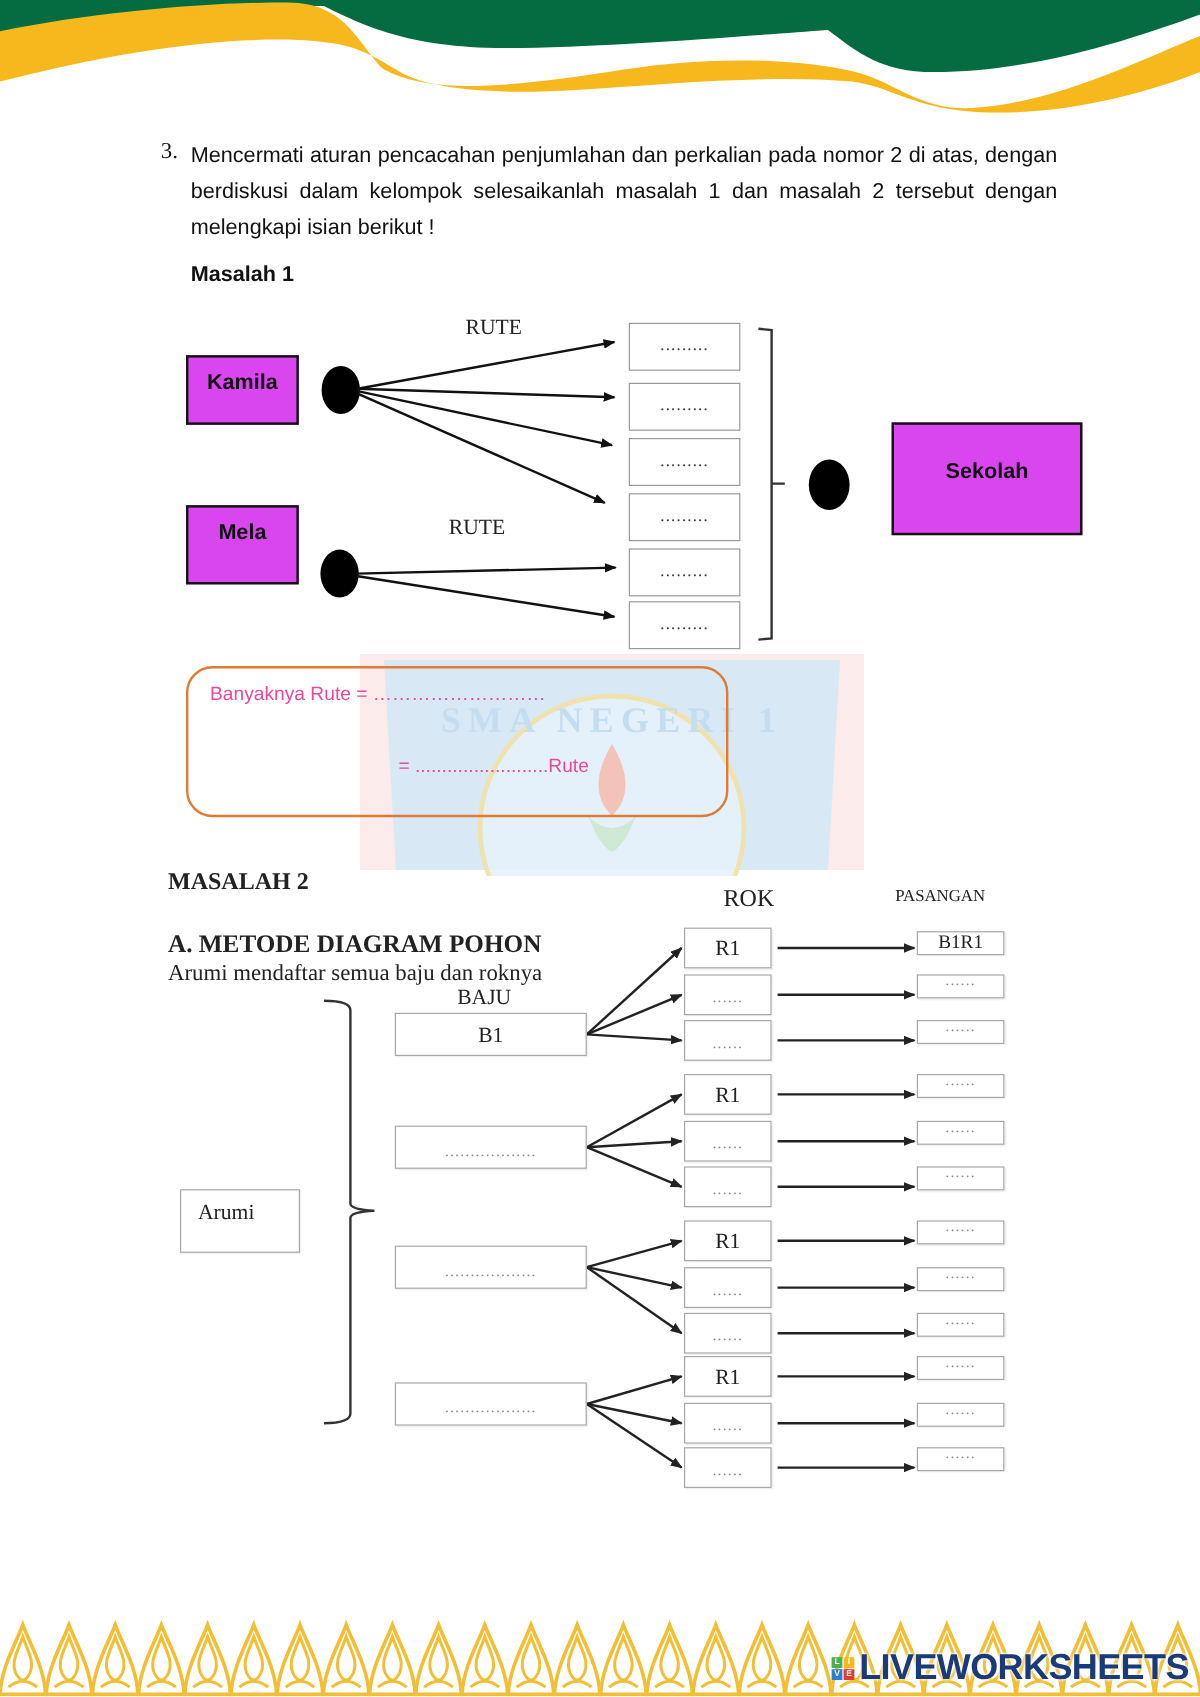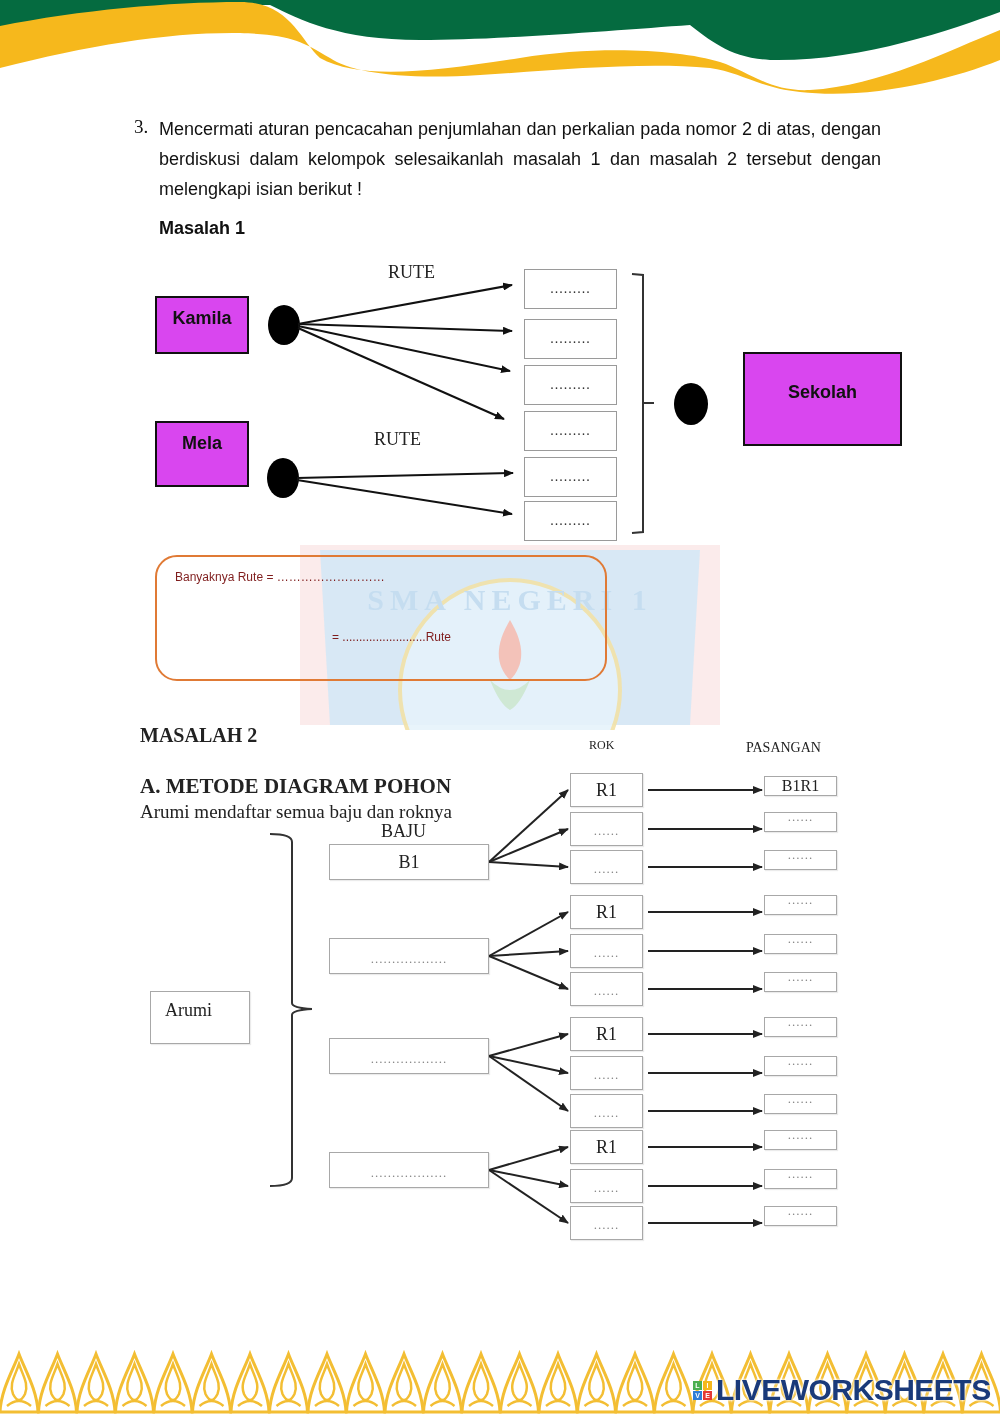--- a/index.html
+++ b/index.html
@@ -11,21 +11,21 @@
   .q-text { position: absolute; left: 159px; top: 114px; width: 722px; font-size: 18px; line-height: 30px; text-align: justify; }
   .sub-title { position: absolute; font-weight: bold; font-size: 18px; }
   .name-box { position: absolute; border: 2px solid #111; background: #d946ef; font-weight: bold; font-size: 18px;
               display: flex; align-items: flex-start; justify-content: center; box-sizing: border-box; padding-top: 10px; }
   .route-box { position: absolute; left: 524px; width: 93px; height: 40px; border: 1.5px solid #9a9a9a; background: #fff;
                box-sizing: border-box; font-family: "Liberation Serif", serif; font-size: 14px; color: #333;
                display: flex; align-items: center; justify-content: center; letter-spacing: 1px; }
   .rute-label { position: absolute; font-family: "Liberation Serif", serif; font-size: 18px; color: #222; }
   .answer-box { position: absolute; left: 155px; top: 555px; width: 452px; height: 126px; border: 2px solid #e07a35;
                 border-radius: 22px; box-sizing: border-box; }
-  .ans-line { position: absolute; font-size: 12px; color: #7f1d1d; }
+  .ans-line { position: absolute; font-size: 16px; color: #ec4899; }
   .serif-h { position: absolute; font-family: "Liberation Serif", serif; font-weight: bold; color: #222; }
   .serif-t { position: absolute; font-family: "Liberation Serif", serif; color: #222; }
   .tbox { position: absolute; border: 1.5px solid #a8a8a8; background: #fff; box-sizing: border-box;
           font-family: "Liberation Serif", serif; color: #222; display: flex; align-items: center; justify-content: center;
           box-shadow: 1px 1px 1px rgba(0,0,0,0.08); }
   .tbox.dots { align-items: flex-end; padding-bottom: 6px; color: #888; font-size: 13px; letter-spacing: 1px; }
   .tbox.label { font-size: 18px; }
   .rok { left: 570px; width: 73px; height: 34px; }
   .pas { left: 764px; width: 73px; height: 20px; }
   .baju { left: 329px; width: 160px; height: 36px; }
@@ -93,21 +93,21 @@
 <div class="route-box" style="top:501px;">.........</div>
 
 <div class="answer-box"></div>
 <div class="ans-line" style="left:175px; top:570px;">Banyaknya Rute = ………………………</div>
 <div class="ans-line" style="left:332px; top:630px;">= .........................Rute</div>
 
 <div class="serif-h" style="left:140px; top:724px; font-size:20px;">MASALAH 2</div>
 <div class="serif-h" style="left:140px; top:774px; font-size:21px;">A.  METODE DIAGRAM POHON</div>
 <div class="serif-t" style="left:140px; top:801px; font-size:19px;">Arumi mendaftar semua baju dan roknya</div>
 <div class="serif-t" style="left:381px; top:821px; font-size:18px;">BAJU</div>
-<div class="serif-t" style="left:589px; top:738px; font-size:12px;">ROK</div>
+<div class="serif-t" style="left:603px; top:738px; font-size:20px;">ROK</div>
 <div class="serif-t" style="left:746px; top:740px; font-size:14px;">PASANGAN</div>
 
 <svg id="diagram2">
   <defs>
     <marker id="ah2" markerWidth="10" markerHeight="8" refX="9" refY="4" orient="auto" markerUnits="userSpaceOnUse">
       <path d="M0,0 L10,4 L0,8 Z" fill="#222"></path>
     </marker>
   </defs>
   <path d="M270,834 Q292,834 292,842 L292,1003 Q292,1008 312,1009 M292,1015 Q292,1010 312,1009 M292,1015 L292,1178 Q292,1186 270,1186" fill="none" stroke="#333" stroke-width="2"></path>
   <g id="tree-lines">

